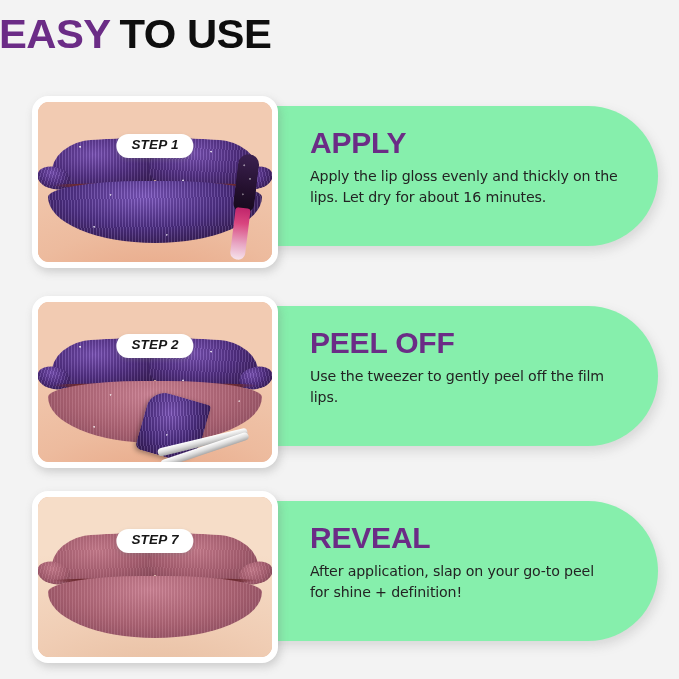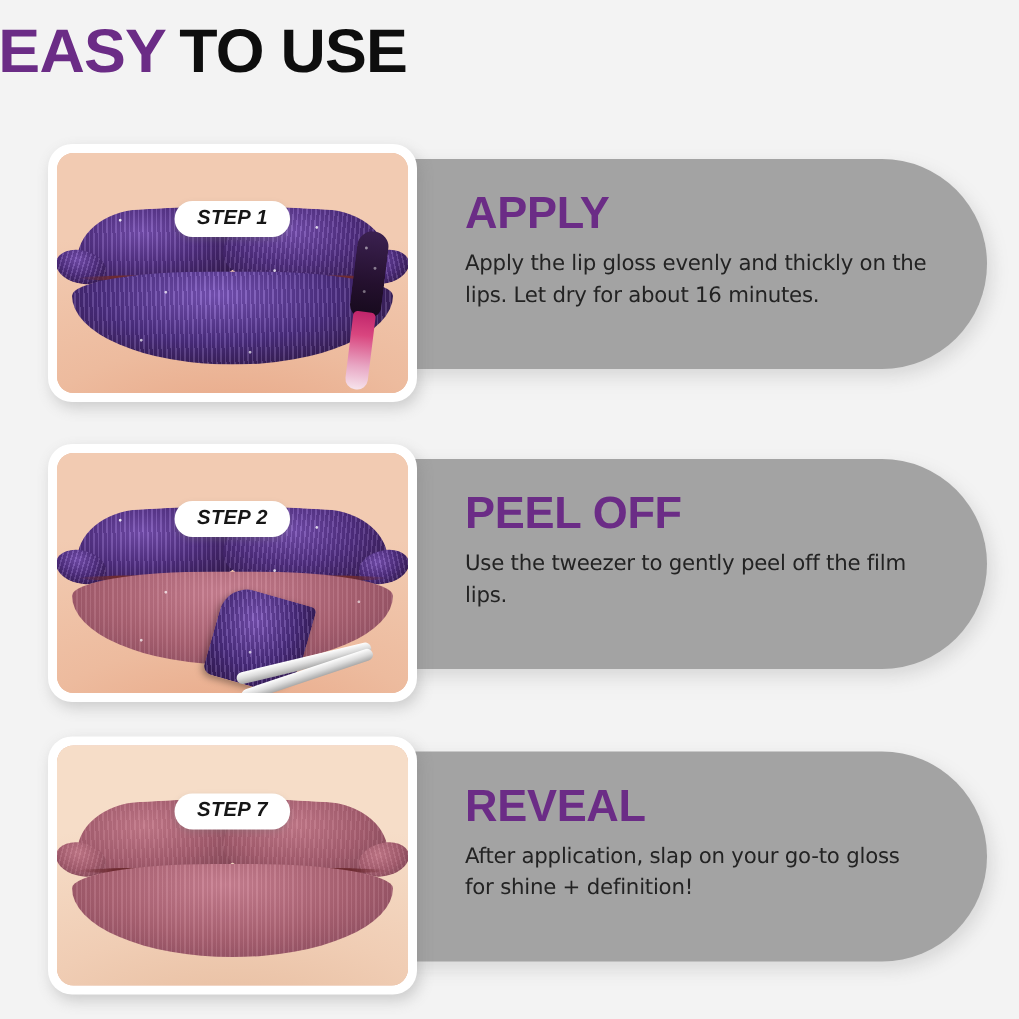--- a/index.html
+++ b/index.html
@@ -48,21 +48,21 @@
   #row-2 { top: 292px; }
   #row-3 { top: 487px; }
 
   
   .text-panel {
     position: absolute;
     left: 150px;
     top: 14px;
     width: 508px;
     height: 140px;
-    background: #a3a3a3;
+    background: #86efac;
     border-radius: 0 70px 70px 0;
     box-shadow: 3px 5px 11px rgba(120,120,120,0.22);
   }
   .text-inner {
     position: absolute;
     left: 160px;
     top: 21px;
     width: 330px;
   }
   .step-heading {
@@ -366,21 +366,21 @@
       </div>
     </div>
   </div>
 </div>
 
 <div class="row" id="row-3">
 
   <div class="text-panel">
     <div class="text-inner">
       <div class="step-heading">REVEAL</div>
-      <div class="step-body">After application, slap on your go-to gloss
+      <div class="step-body">After application, slap on your go-to peel
 for shine + definition!</div>
     </div>
   </div>
 
   <div class="photo-card">
     <div class="step-badge">STEP 7</div>
     <div class="photo">
       <div class="skin fair"></div>
       <div class="lips">
         <div class="lip-upper">

